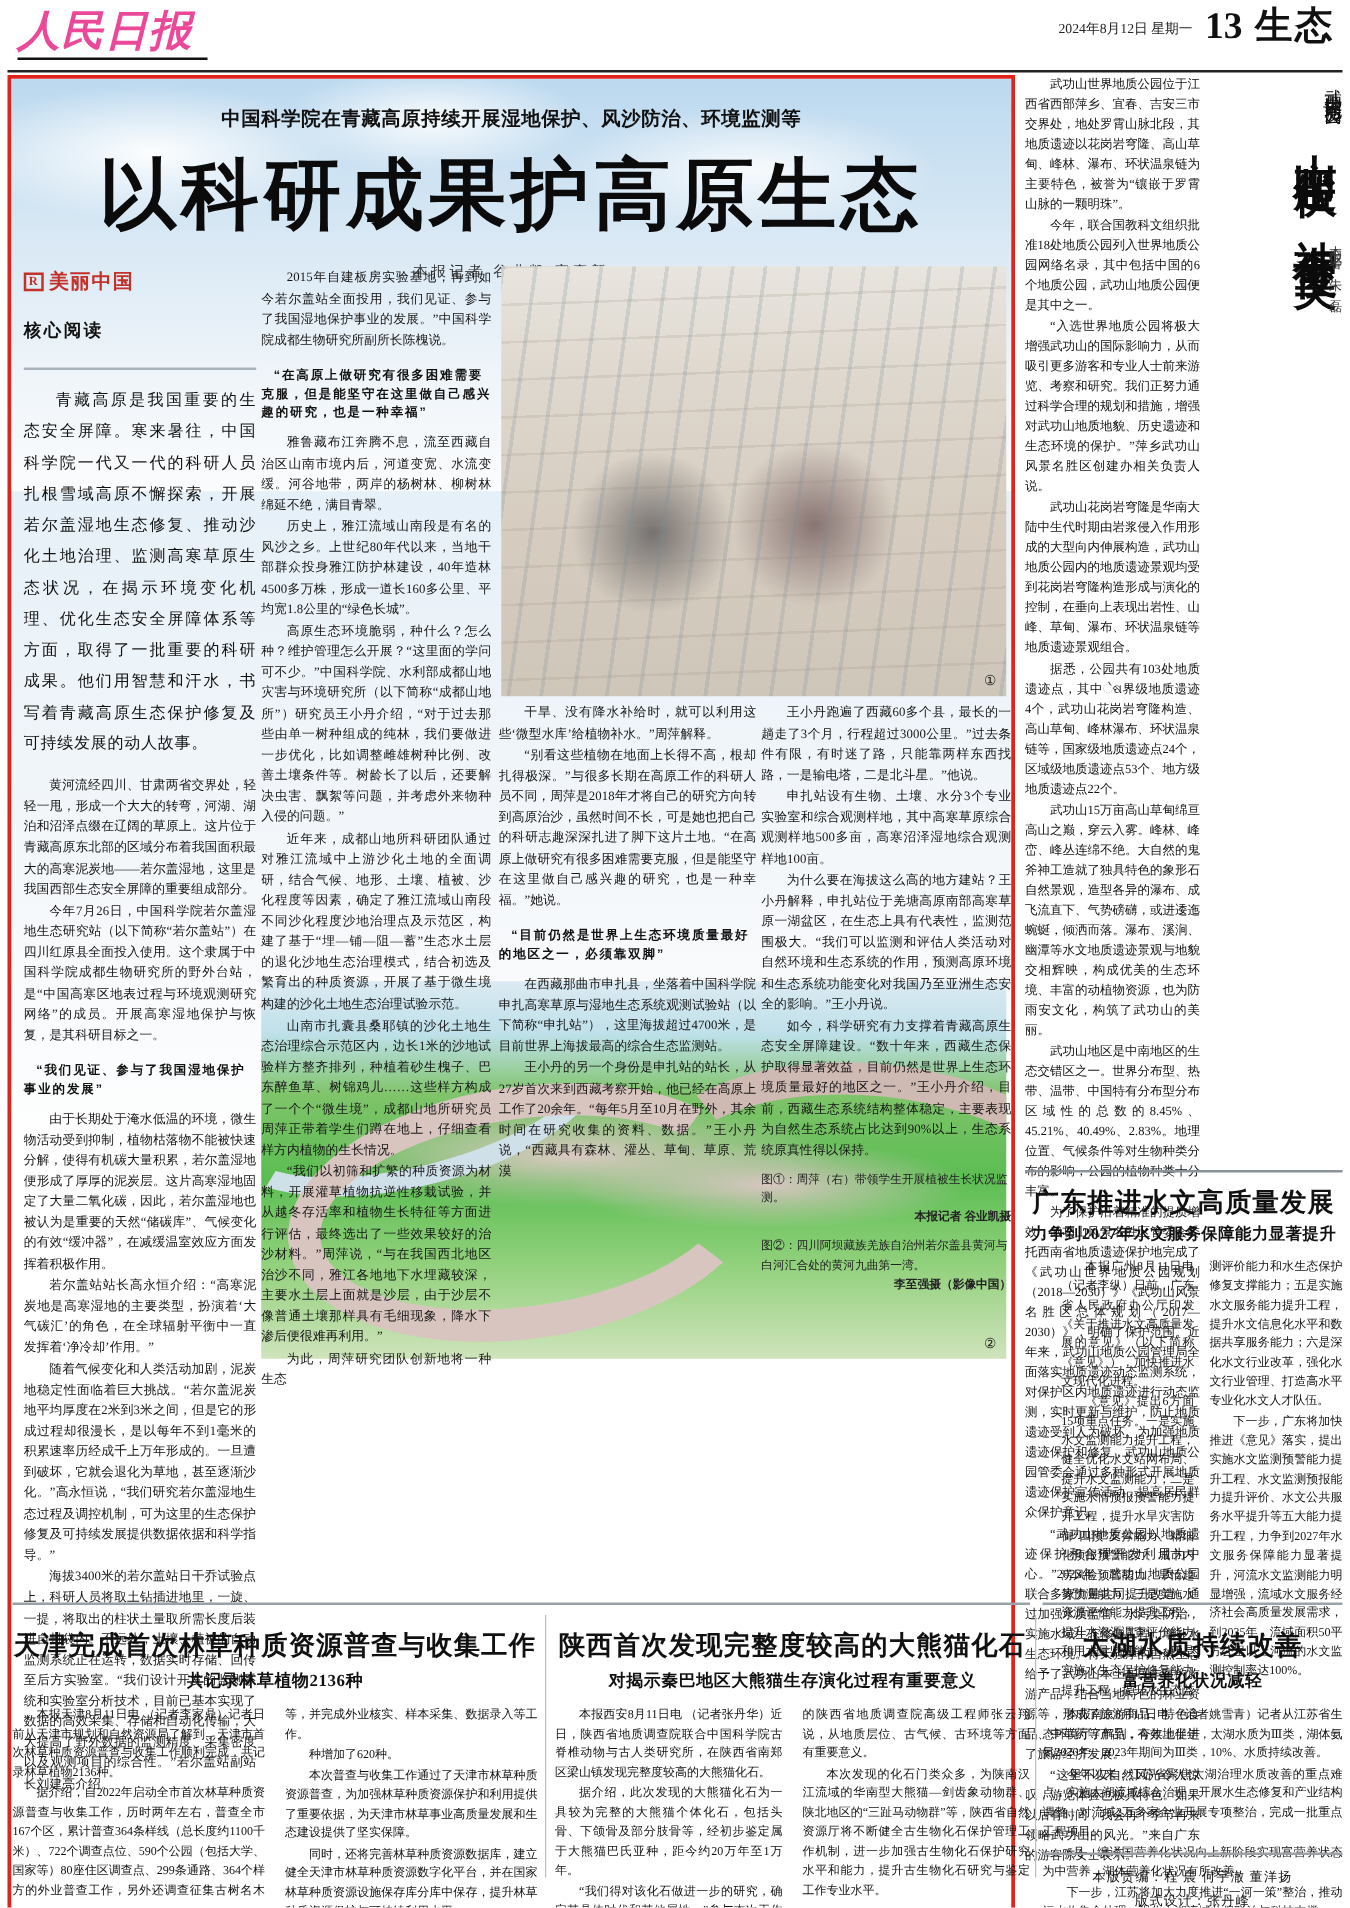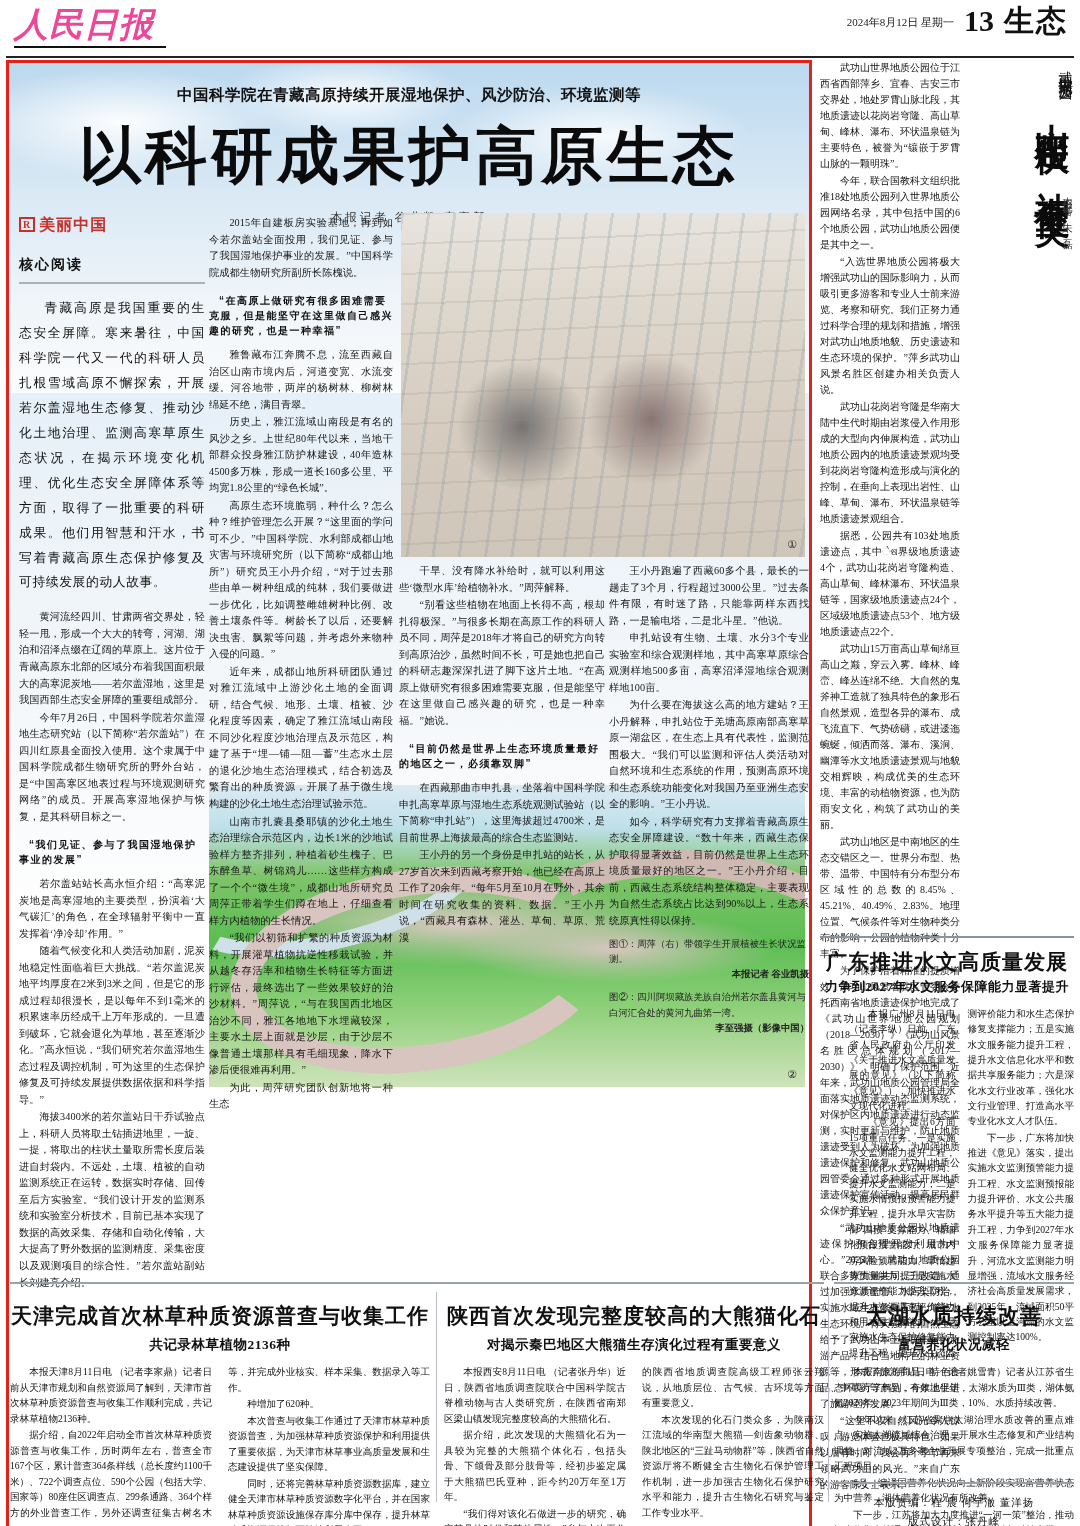--- a/index.html
+++ b/index.html
@@ -81,21 +81,21 @@
 
   .sec-badge{
     display:inline-block;color:#c3312b;font-weight:bold;font-size:16px;
     letter-spacing:1px;margin-bottom:18px;
   }
   .sec-badge .mark{
     display:inline-block;border:2px solid #c3312b;color:#c3312b;
     font-size:10px;line-height:11px;padding:0 2px;margin-right:4px;
     vertical-align:2px;font-weight:bold;
   }
-  .kicker{font-size:14px;font-weight:bold;letter-spacing:2px;margin:2px 0 8px;}
+  .kicker{font-size:14px;font-weight:bold;letter-spacing:2px;margin:2px 0 20px;}
   .rule{height:2px;background:#aab3bb;margin:6px 0 12px;}
   .lead{
     font-size:12.8px;line-height:1.95;text-align:justify;letter-spacing:.6px;
     text-indent:2em;color:#111;
   }
   p.body{
     font-size:10.2px;line-height:1.62;text-align:justify;text-indent:2em;
     margin:0 0 1px;letter-spacing:.1px;color:#151515;
   }
   h3.subhead{
@@ -228,20 +228,21 @@
         <div class="sec-badge">
           <span class="mark">R</span><span>美丽中国</span>
         </div>
         <div class="kicker">核心阅读</div>
         <div class="rule"></div>
         <div class="lead">青藏高原是我国重要的生态安全屏障。寒来暑往，中国科学院一代又一代的科研人员扎根雪域高原不懈探索，开展若尔盖湿地生态修复、推动沙化土地治理、监测高寒草原生态状况，在揭示环境变化机理、优化生态安全屏障体系等方面，取得了一批重要的科研成果。他们用智慧和汗水，书写着青藏高原生态保护修复及可持续发展的动人故事。</div>
         <div style="height:14px"></div>
         <p class="body">黄河流经四川、甘肃两省交界处，轻轻一甩，形成一个大大的转弯，河湖、湖泊和沼泽点缀在辽阔的草原上。这片位于青藏高原东北部的区域分布着我国面积最大的高寒泥炭地——若尔盖湿地，这里是我国西部生态安全屏障的重要组成部分。</p>
         <p class="body">今年7月26日，中国科学院若尔盖湿地生态研究站（以下简称“若尔盖站”）在四川红原县全面投入使用。这个隶属于中国科学院成都生物研究所的野外台站，是“中国高寒区地表过程与环境观测研究网络”的成员。开展高寒湿地保护与恢复，是其科研目标之一。</p>
         <h3 class="subhead">“我们见证、参与了我国湿地保护事业的发展”</h3>
+        <p class="body">由于长期处于淹水低温的环境，微生物活动受到抑制，植物枯落物不能被快速分解，使得有机碳大量积累，若尔盖湿地便形成了厚厚的泥炭层。这片高寒湿地固定了大量二氧化碳，因此，若尔盖湿地也被认为是重要的天然“储碳库”、气候变化的有效“缓冲器”，在减缓温室效应方面发挥着积极作用。</p>
         <p class="body">若尔盖站站长高永恒介绍：“高寒泥炭地是高寒湿地的主要类型，扮演着‘大气碳汇’的角色，在全球辐射平衡中一直发挥着‘净冷却’作用。”</p>
         <p class="body">随着气候变化和人类活动加剧，泥炭地稳定性面临着巨大挑战。“若尔盖泥炭地平均厚度在2米到3米之间，但是它的形成过程却很漫长，是以每年不到1毫米的积累速率历经成千上万年形成的。一旦遭到破坏，它就会退化为草地，甚至逐渐沙化。”高永恒说，“我们研究若尔盖湿地生态过程及调控机制，可为这里的生态保护修复及可持续发展提供数据依据和科学指导。”</p>
         <p class="body">海拔3400米的若尔盖站日干乔试验点上，科研人员将取土钻插进地里，一旋、一提，将取出的柱状土量取所需长度后装进自封袋内。不远处，土壤、植被的自动监测系统正在运转，数据实时存储、回传至后方实验室。“我们设计开发的监测系统和实验室分析技术，目前已基本实现了数据的高效采集、存储和自动化传输，大大提高了野外数据的监测精度、采集密度以及观测项目的综合性。”若尔盖站副站长刘建亮介绍。</p>
         
         
       </div>
 
       <div class="col c2">
         <p class="body">2015年自建板房实验基地，再到如今若尔盖站全面投用，我们见证、参与了我国湿地保护事业的发展。”中国科学院成都生物研究所副所长陈槐说。</p>
         <h3 class="subhead">“在高原上做研究有很多困难需要克服，但是能坚守在这里做自己感兴趣的研究，也是一种幸福”</h3>

